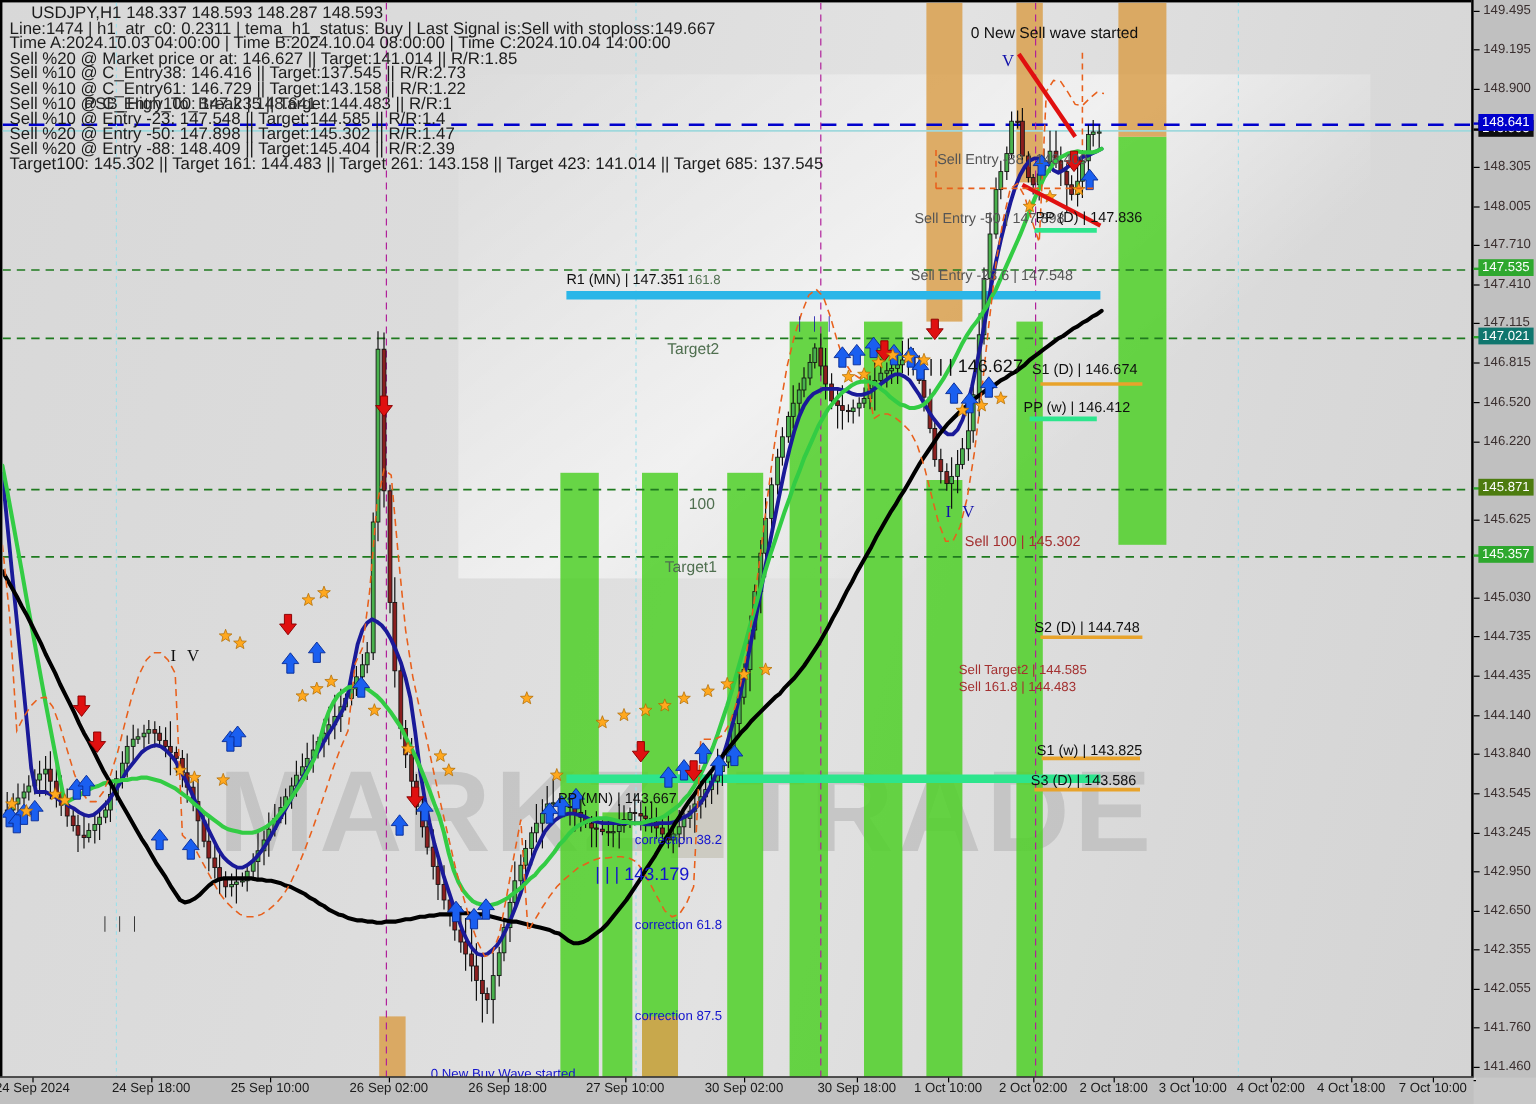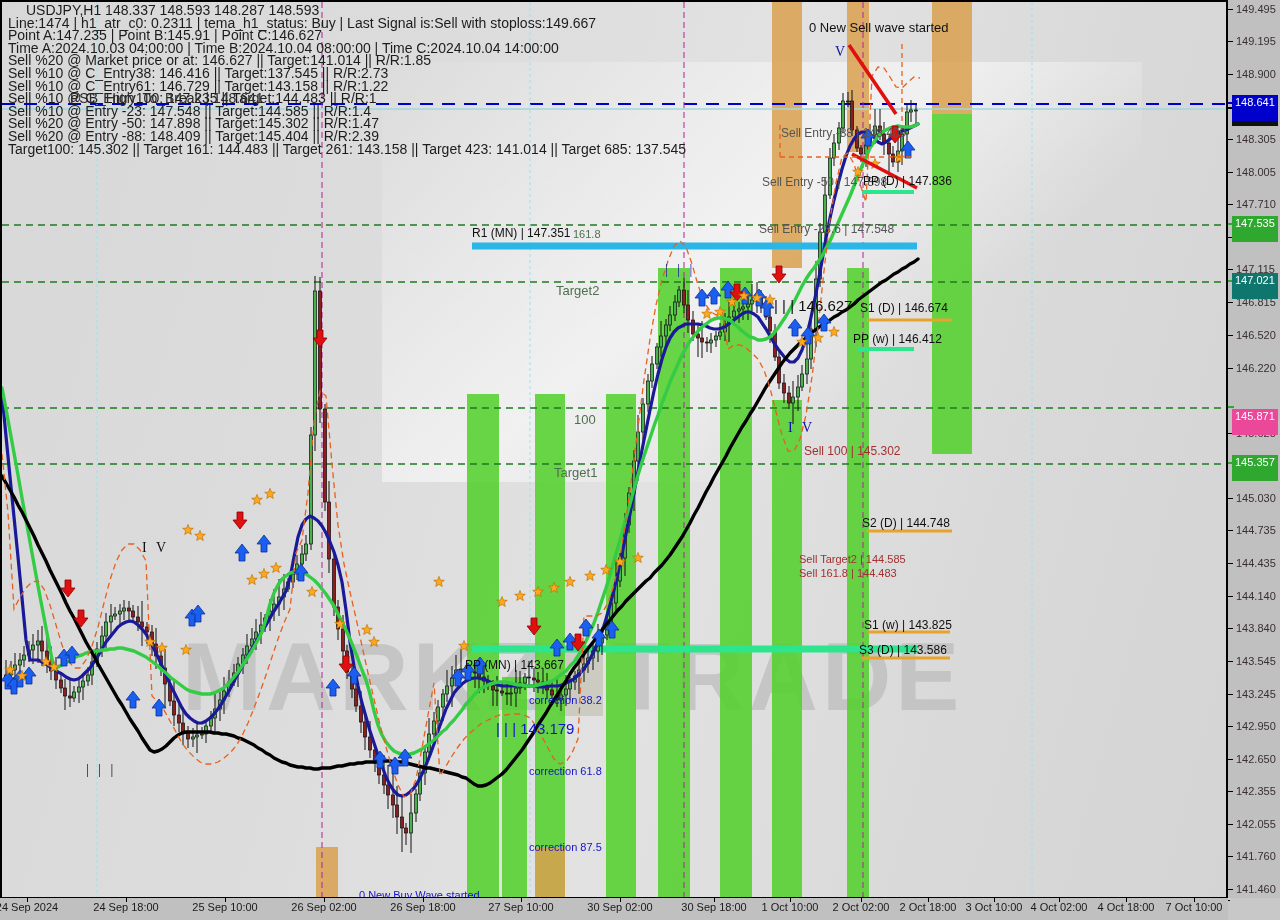--- a/index.html
+++ b/index.html
@@ -24,21 +24,21 @@
             background:linear-gradient(140deg,rgba(255,255,255,0) 0%,rgba(255,255,255,.55) 45%,rgba(255,255,255,0) 70%);
             pointer-events:none;}
 
   
   #paxis{position:absolute;right:0;top:0;width:52px;height:898px;background:#c0c0c0;
          border-left:2px solid #000;}
   .ptick{position:absolute;left:0;width:52px;height:13px;font-size:11px;color:#3a2f2f;
          line-height:13px;white-space:nowrap;}
   .ptick i{position:absolute;left:0;top:6px;width:5px;height:1px;background:#000;}
   .ptick span{position:absolute;left:8px;top:0;}
-  .plabel{position:absolute;left:4px;height:26px;line-height:14px;font-size:11px;
+  .plabel{position:absolute;left:4px;height:14px;line-height:14px;font-size:11px;
           padding:0 3px;white-space:nowrap;color:#fff;}
 
   
   #taxis{position:absolute;left:0;bottom:0;width:1228px;height:22px;background:#c0c0c0;
          border-top:1px solid #000;}
   .ttick{position:absolute;top:3px;font-size:11px;color:#1a1a1a;white-space:nowrap;
          transform:translateX(-50%);}
   .tmark{position:absolute;top:0;width:1px;height:4px;background:#000;}
 
   
@@ -699,21 +699,20 @@
         <polyline points="847,43 894,112" fill="none" stroke="#e01010" stroke-width="3.6"></polyline>
         <polyline points="850,152 915,186" fill="none" stroke="#e01010" stroke-width="3.6"></polyline>
         <path d="M900 42 L900 120" fill="none" stroke="#e8601c" stroke-width="1.3" stroke-dasharray="5 4"></path>
         <path d="M778 155 L910 155" fill="none" stroke="#e8601c" stroke-width="1.3" stroke-dasharray="5 4"></path>
         <path d="M778 155 L778 122" fill="none" stroke="#e8601c" stroke-width="1.3" stroke-dasharray="5 4"></path>
       </svg>
 
     <div id="hdr">
       <div class="sym">USDJPY,H1  148.337 148.593 148.287 148.593</div>
       <div>Line:1474 | h1_atr_c0: 0.2311 | tema_h1_status: Buy | Last Signal is:Sell with stoploss:149.667</div>
-      <div>Point A:147.235 | Point B:145.91 | Point C:146.627</div>
       <div>Time A:2024.10.03 04:00:00 | Time B:2024.10.04 08:00:00 | Time C:2024.10.04 14:00:00</div>
       <div>Sell %20 @ Market price or at: 146.627 || Target:141.014 || R/R:1.85</div>
       <div>Sell %10 @ C_Entry38: 146.416 || Target:137.545 || R/R:2.73</div>
       <div>Sell %10 @ C_Entry61: 146.729 || Target:143.158 || R/R:1.22</div>
       <div style="position:relative">
         <span>Sell %10 @ C_Entry100: 147.235 || Target:144.483 || R/R:1</span>
         <span class="ov" style="left:62px;color:#2a2a2a">PSB_High_To_Break | 148.641</span>
       </div>
       <div>Sell %10 @ Entry -23: 147.548 || Target:144.585 || R/R:1.4</div>
       <div>Sell %20 @ Entry -50: 147.898 || Target:145.302 || R/R:1.47</div>
@@ -862,21 +861,21 @@
         <span>141.460</span>
       </div>
       <div class="plabel" style="top: 95px; background: rgb(0, 0, 204); color: rgb(255, 255, 255); z-index: 2;">148.641</div>
       <div style="position: absolute; left: 0px; width: 6px; height: 2px; top: 102px; background: rgb(0, 0, 204);"></div>
       <div class="plabel" style="top: 100px; background: rgb(16, 16, 16); color: rgb(255, 255, 255); z-index: 1;">148.593</div>
       <div style="position: absolute; left: 0px; width: 6px; height: 2px; top: 107px; background: rgb(0, 0, 0);"></div>
       <div class="plabel" style="top: 216px; background: rgb(46, 168, 46); color: rgb(255, 255, 255); z-index: 2;">147.535</div>
       <div style="position: absolute; left: 0px; width: 6px; height: 2px; top: 223px; background: rgb(46, 168, 46);"></div>
       <div class="plabel" style="top: 273px; background: #0f766e; color: rgb(255, 255, 255); z-index: 2;">147.021</div>
       <div style="position: absolute; left: 0px; width: 6px; height: 2px; top: 280px; background: rgb(46, 168, 46);"></div>
-      <div class="plabel" style="top: 409px; background: #ec4899; color: rgb(255, 255, 255); z-index: 2;">145.871</div>
+      <div class="plabel" style="top: 399px; background: #4d7c0f; color: rgb(255, 255, 255); z-index: 2;">145.871</div>
       <div style="position: absolute; left: 0px; width: 6px; height: 2px; top: 406px; background: rgb(46, 168, 46);"></div>
       <div class="plabel" style="top: 455px; background: rgb(46, 168, 46); color: rgb(255, 255, 255); z-index: 2;">145.357</div>
       <div style="position: absolute; left: 0px; width: 6px; height: 2px; top: 462px; background: rgb(46, 168, 46);"></div>
     </div>
 
   <div id="taxis">
       <div class="ttick" style="left: 27px;">24 Sep 2024</div>
       <div class="tmark" style="left: 27px;"></div>
       <div class="ttick" style="left: 126px;">24 Sep 18:00</div>
       <div class="tmark" style="left: 126px;"></div>

